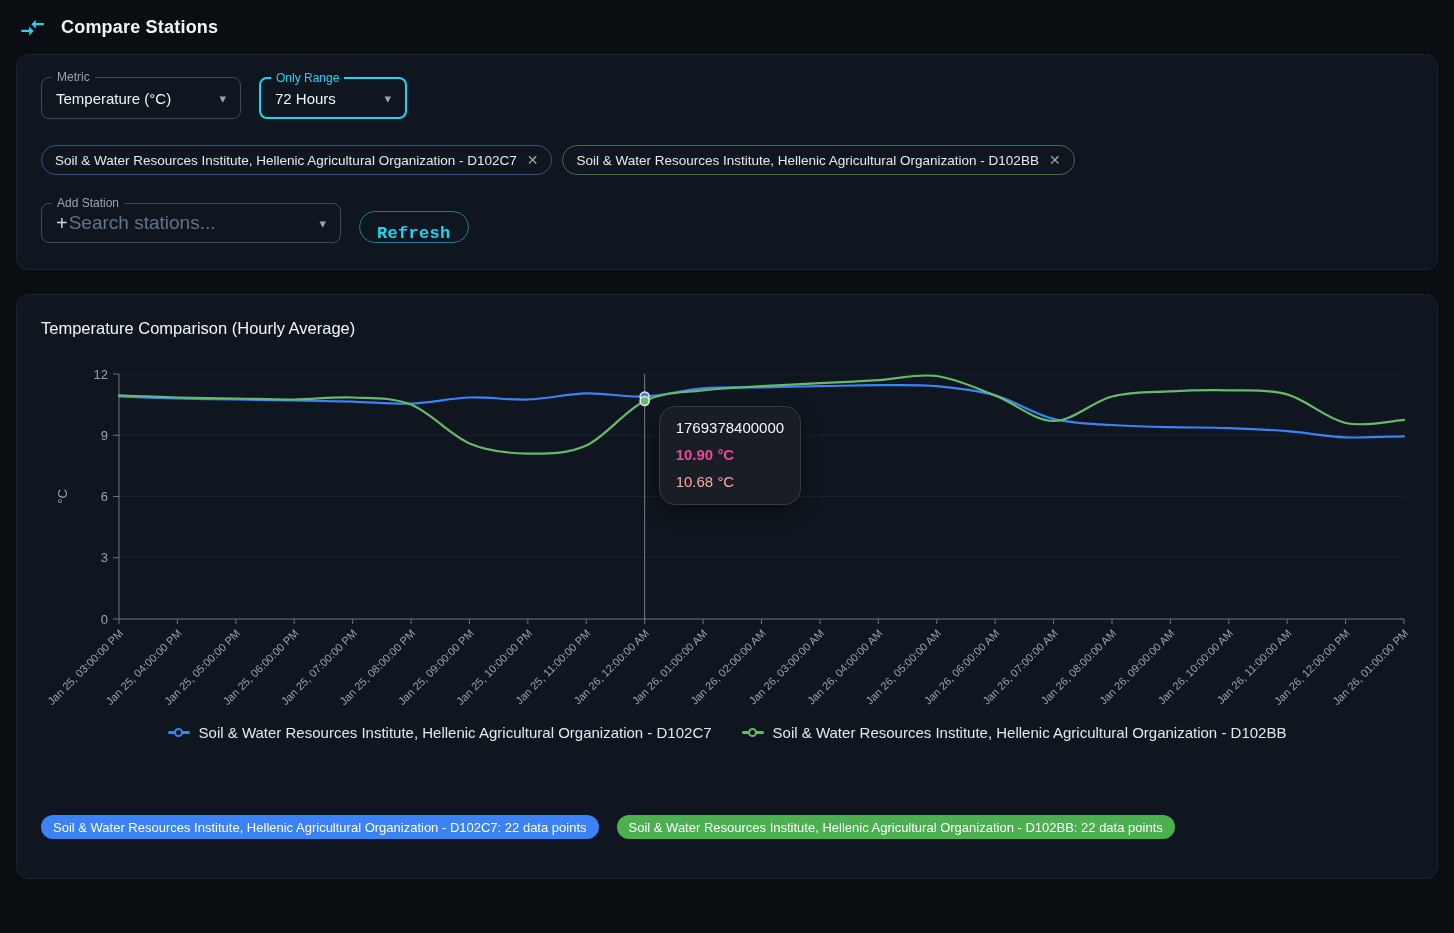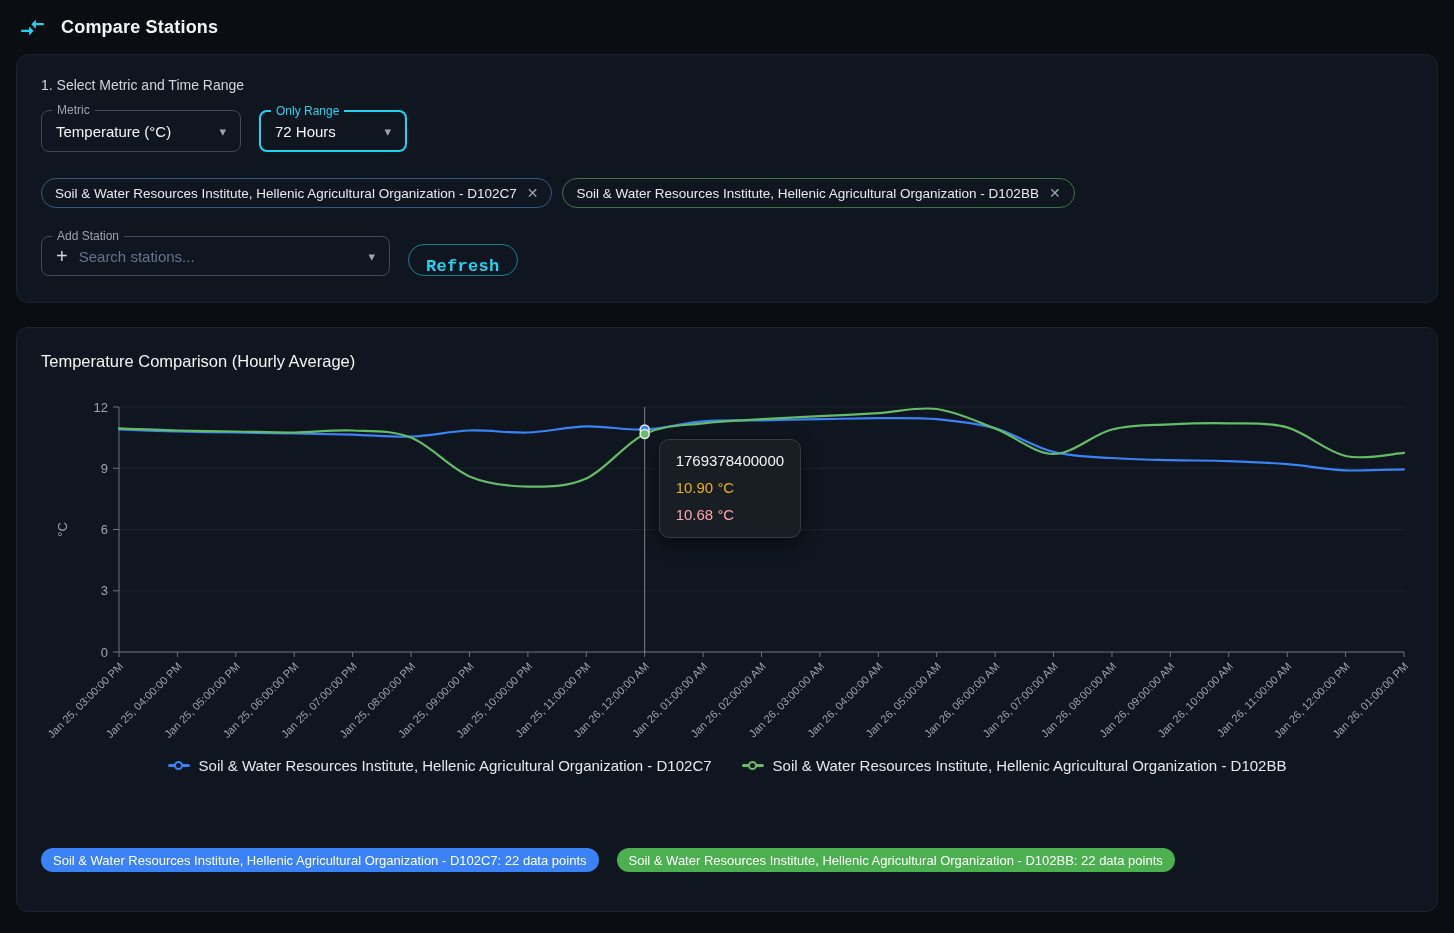--- a/index.html
+++ b/index.html
@@ -18,30 +18,30 @@
   .float-label{position:absolute;top:-8px;left:10px;font-size:12px;color:#9ca3af;background:#10161f;padding:0 5px;line-height:15px;white-space:nowrap}
   .select-value{font-size:15px;color:#f3f4f6;white-space:nowrap}
   .caret{margin-left:auto;color:#9ca3af;font-size:13px;padding-left:14px}
   .metric{width:200px}
   .timerange{width:148px;border:2px solid #22d3ee}
   .timerange .float-label{color:#22d3ee}
   .chips-row{gap:10px;margin-bottom:28px}
   .chip{display:flex;align-items:center;height:30px;border:1px solid #4b5563;border-radius:15px;padding:0 13px;font-size:13.5px;color:#e8eaed;gap:10px;white-space:nowrap}
   .chip-x{color:#9ca3af;font-size:14px;cursor:pointer}
   .add-row{gap:18px}
-  .add-station{width:349px;height:40px;gap:11px}
+  .add-station{width:300px;height:40px;gap:1px}
   .plus-icon{color:#cbd5e1;font-size:20px;font-weight:400;line-height:1}
-  .placeholder{font-size:15px;color:#64748b}
+  .placeholder{font-size:19px;color:#64748b}
   .refresh-btn{height:32px;padding:12px 17px;border-radius:16px;border:1px solid rgba(34,211,238,.55);background:transparent;color:#22d3ee;font-size:17px;font-weight:700;letter-spacing:.3px;font-family:Liberation Mono, monospace;cursor:pointer}
   .chart-card{margin-top:24px;padding:24px;height:585px}
   .chart-title{font-size:16.5px;font-weight:400;color:#f3f4f6}
   .chart-wrap{position:relative;margin-top:26px}
   #chart-svg{display:block}
   #chart-svg text{font-family:"Liberation Sans","DejaVu Sans",sans-serif}
-  .tooltip{position:absolute;top:42px;left:615px;background:rgba(26,30,36,.96);border:1px solid #333a44;border-radius:10px;padding:12px 16px 14px;min-width:120px;box-shadow:0 6px 18px rgba(0,0,0,.45)}
+  .tooltip{position:absolute;top:42px;left:615px;background:rgba(26,30,36,.96);border:1px solid #333a44;border-radius:16px;padding:12px 16px 14px;min-width:120px;box-shadow:0 6px 18px rgba(0,0,0,.45)}
   .tip-title{font-size:15px;color:#f3f4f6;margin-bottom:4px}
   .tip-val{font-size:15px;margin-top:10px}
   .legend{display:flex;justify-content:center;gap:30px;margin-top:0}
   .legend-item{display:flex;align-items:center;gap:9px}
   .lg-marker{display:inline-block;width:22px;height:2.5px;background:currentColor;border-radius:2px;position:relative}
   .lg-marker::after{content:"";position:absolute;left:6.5px;top:-3.75px;width:5px;height:5px;border:2px solid currentColor;border-radius:50%;background:#10161f}
   .lg-label{font-size:15px;color:#e5e7eb}
   .badges{display:flex;gap:18px;margin-top:74px}
   .badge{display:inline-flex;align-items:center;height:24px;padding:0 12px;border-radius:12px;font-size:13px;color:#fff;white-space:nowrap}
 </style>
@@ -53,21 +53,20 @@
     <svg viewBox="0 0 24 24" width="27" height="27" aria-hidden="true">
       <path fill="#22d3ee" d="M9.01 14H2v2h7.01v3L13 15l-3.99-4v3zm5.98-1v-3H22V8h-7.01V5L11 9l3.99 4z"></path>
     </svg>
   </span>
   <h1>Compare Stations</h1>
 </header>
 
 <main class="page">
 
   <section class="card controls-card">
-    <div class="step-title">1. Select Metric and Time Range</div>
 
     <div class="row selects-row">
       <div class="select metric">
         <span class="float-label">Metric</span>
         <span class="select-value">Temperature (°C)</span>
         <span class="caret">▾</span>
       </div>
       <div class="select timerange">
         <span class="float-label">Only Range</span>
         <span class="select-value">72 Hours</span>
@@ -168,21 +167,21 @@
           <text x="1368" y="270" text-anchor="end" fill="#9ca3af" font-size="11" transform="rotate(-45 1368 270)">Jan 26, 01:00:00 PM</text>
           <text x="26" y="132.5" text-anchor="middle" fill="#9ca3af" font-size="13" transform="rotate(-90 26 132.5)">°C</text>
           <line x1="603.6818181818181" y1="10" x2="603.6818181818181" y2="255" stroke="rgba(229,231,235,0.5)"></line>
           <path d="M78.0,32.5C87.7,32.8 116.9,34.0 136.4,34.5C155.9,35.0 175.3,35.2 194.8,35.5C214.3,35.9 233.8,36.2 253.2,36.5C272.7,36.9 292.2,37.1 311.6,37.6C331.1,38.1 350.6,40.3 370.0,39.6C389.5,38.9 409.0,34.2 428.5,33.5C447.9,32.8 467.4,36.2 486.9,35.5C506.3,34.8 525.8,29.9 545.3,29.4C564.7,28.9 584.2,33.3 603.7,32.5C623.2,31.6 642.6,25.8 662.1,24.3C681.6,22.8 701.0,23.6 720.5,23.3C740.0,22.9 759.4,22.6 778.9,22.2C798.4,21.9 817.8,21.2 837.3,21.2C856.8,21.2 876.3,20.5 895.7,22.2C915.2,24.0 934.7,26.0 954.1,31.4C973.6,36.9 993.1,50.0 1012.5,54.9C1032.0,59.9 1051.5,59.7 1071.0,61.0C1090.4,62.4 1109.9,62.6 1129.4,63.1C1148.8,63.6 1168.3,63.4 1187.8,64.1C1207.2,64.8 1226.7,65.6 1246.2,67.2C1265.7,68.7 1285.1,72.4 1304.6,73.3C1324.1,74.1 1353.3,72.4 1363.0,72.3" fill="none" stroke="#3b82f6" stroke-width="2.2" stroke-linecap="round"></path>
           <path d="M78.0,31.4C87.7,31.8 116.9,33.0 136.4,33.5C155.9,34.0 175.3,34.2 194.8,34.5C214.3,34.8 233.8,35.7 253.2,35.5C272.7,35.4 292.2,32.6 311.6,33.5C331.1,34.3 350.6,33.0 370.0,40.6C389.5,48.3 409.0,71.2 428.5,79.4C447.9,87.6 467.4,89.3 486.9,89.6C506.3,90.0 525.8,90.2 545.3,81.5C564.7,72.7 584.2,46.1 603.7,36.9C623.2,27.8 642.6,28.8 662.1,26.3C681.6,23.9 701.0,23.4 720.5,22.2C740.0,21.1 759.4,20.2 778.9,19.2C798.4,18.2 817.8,17.3 837.3,16.1C856.8,14.9 876.3,9.5 895.7,12.0C915.2,14.6 934.7,24.0 954.1,31.4C973.6,38.9 993.1,56.8 1012.5,57.0C1032.0,57.1 1051.5,37.4 1071.0,32.5C1090.4,27.5 1109.9,28.4 1129.4,27.4C1148.8,26.3 1168.3,25.8 1187.8,26.3C1207.2,26.8 1226.7,25.0 1246.2,30.4C1265.7,35.9 1285.1,54.7 1304.6,59.0C1324.1,63.3 1353.3,56.4 1363.0,55.9" fill="none" stroke="#66bb6a" stroke-width="2.2" stroke-linecap="round"></path>
           <circle cx="603.6818181818181" cy="32.45833333333334" r="4.5" fill="#3b82f6" stroke="#e5e7eb" stroke-width="1.6"></circle>
           <circle cx="603.6818181818181" cy="36.94999999999999" r="4.5" fill="#66bb6a" stroke="#e5e7eb" stroke-width="1.6"></circle>
         </svg>
       <div class="tooltip" id="tooltip" style="left: 617.682px;">
         <div class="tip-title">1769378400000</div>
-        <div class="tip-val" style="color: #eab308;">10.90 °C</div>
+        <div class="tip-val" style="color: #ec4899; font-weight: bold;">10.90 °C</div>
         <div class="tip-val" style="color: #fca5a5;">10.68 °C</div>
       </div>
     </div>
 
     <div class="legend">
       <div class="legend-item">
         <span class="lg-marker" style="color: rgb(59, 130, 246);"></span>
         <span class="lg-label">Soil &amp; Water Resources Institute, Hellenic Agricultural Organization - D102C7</span>
       </div>
       <div class="legend-item">

